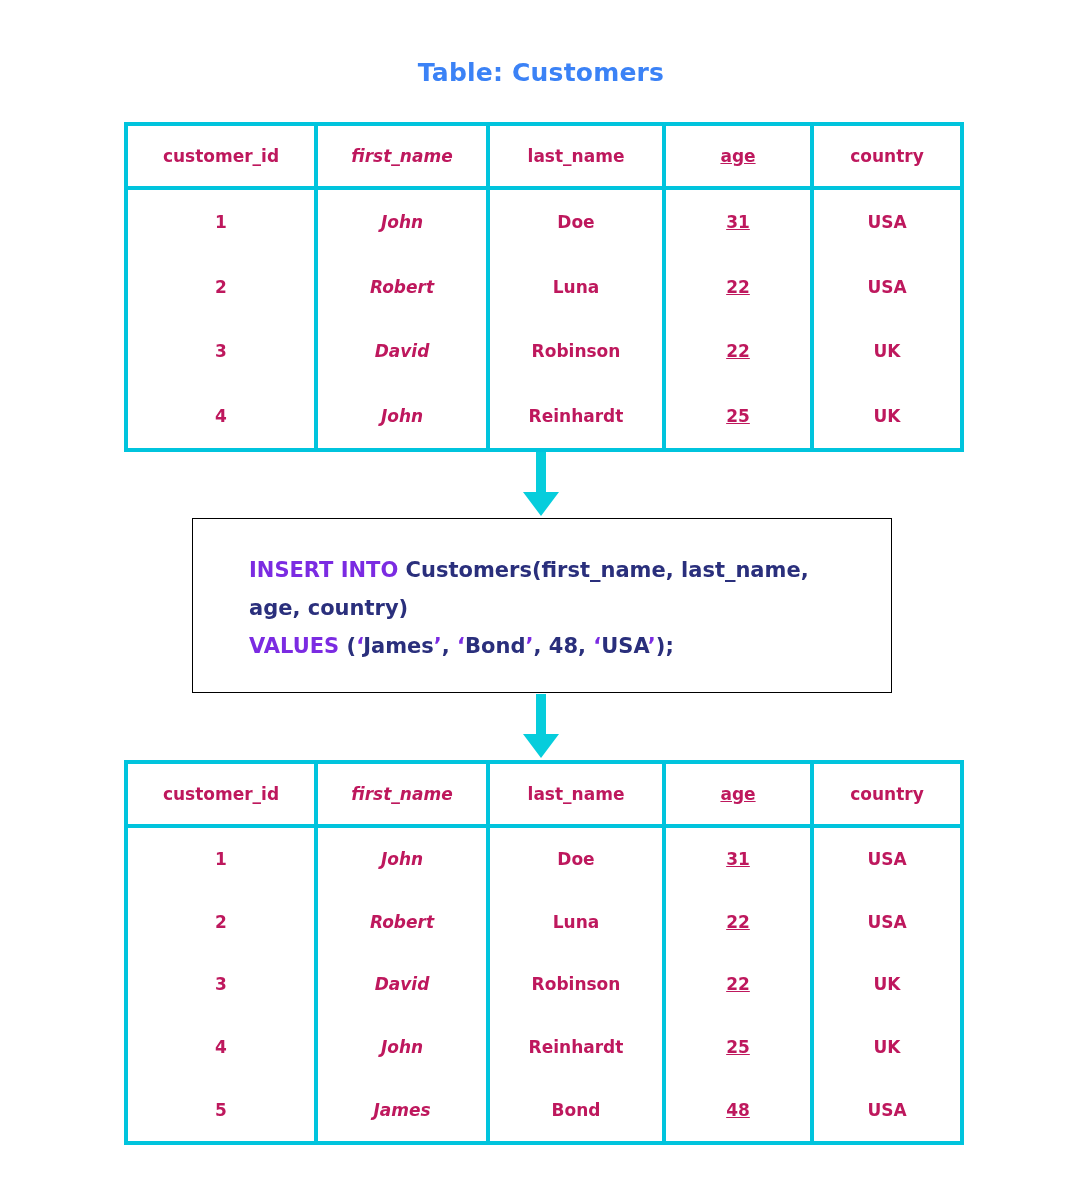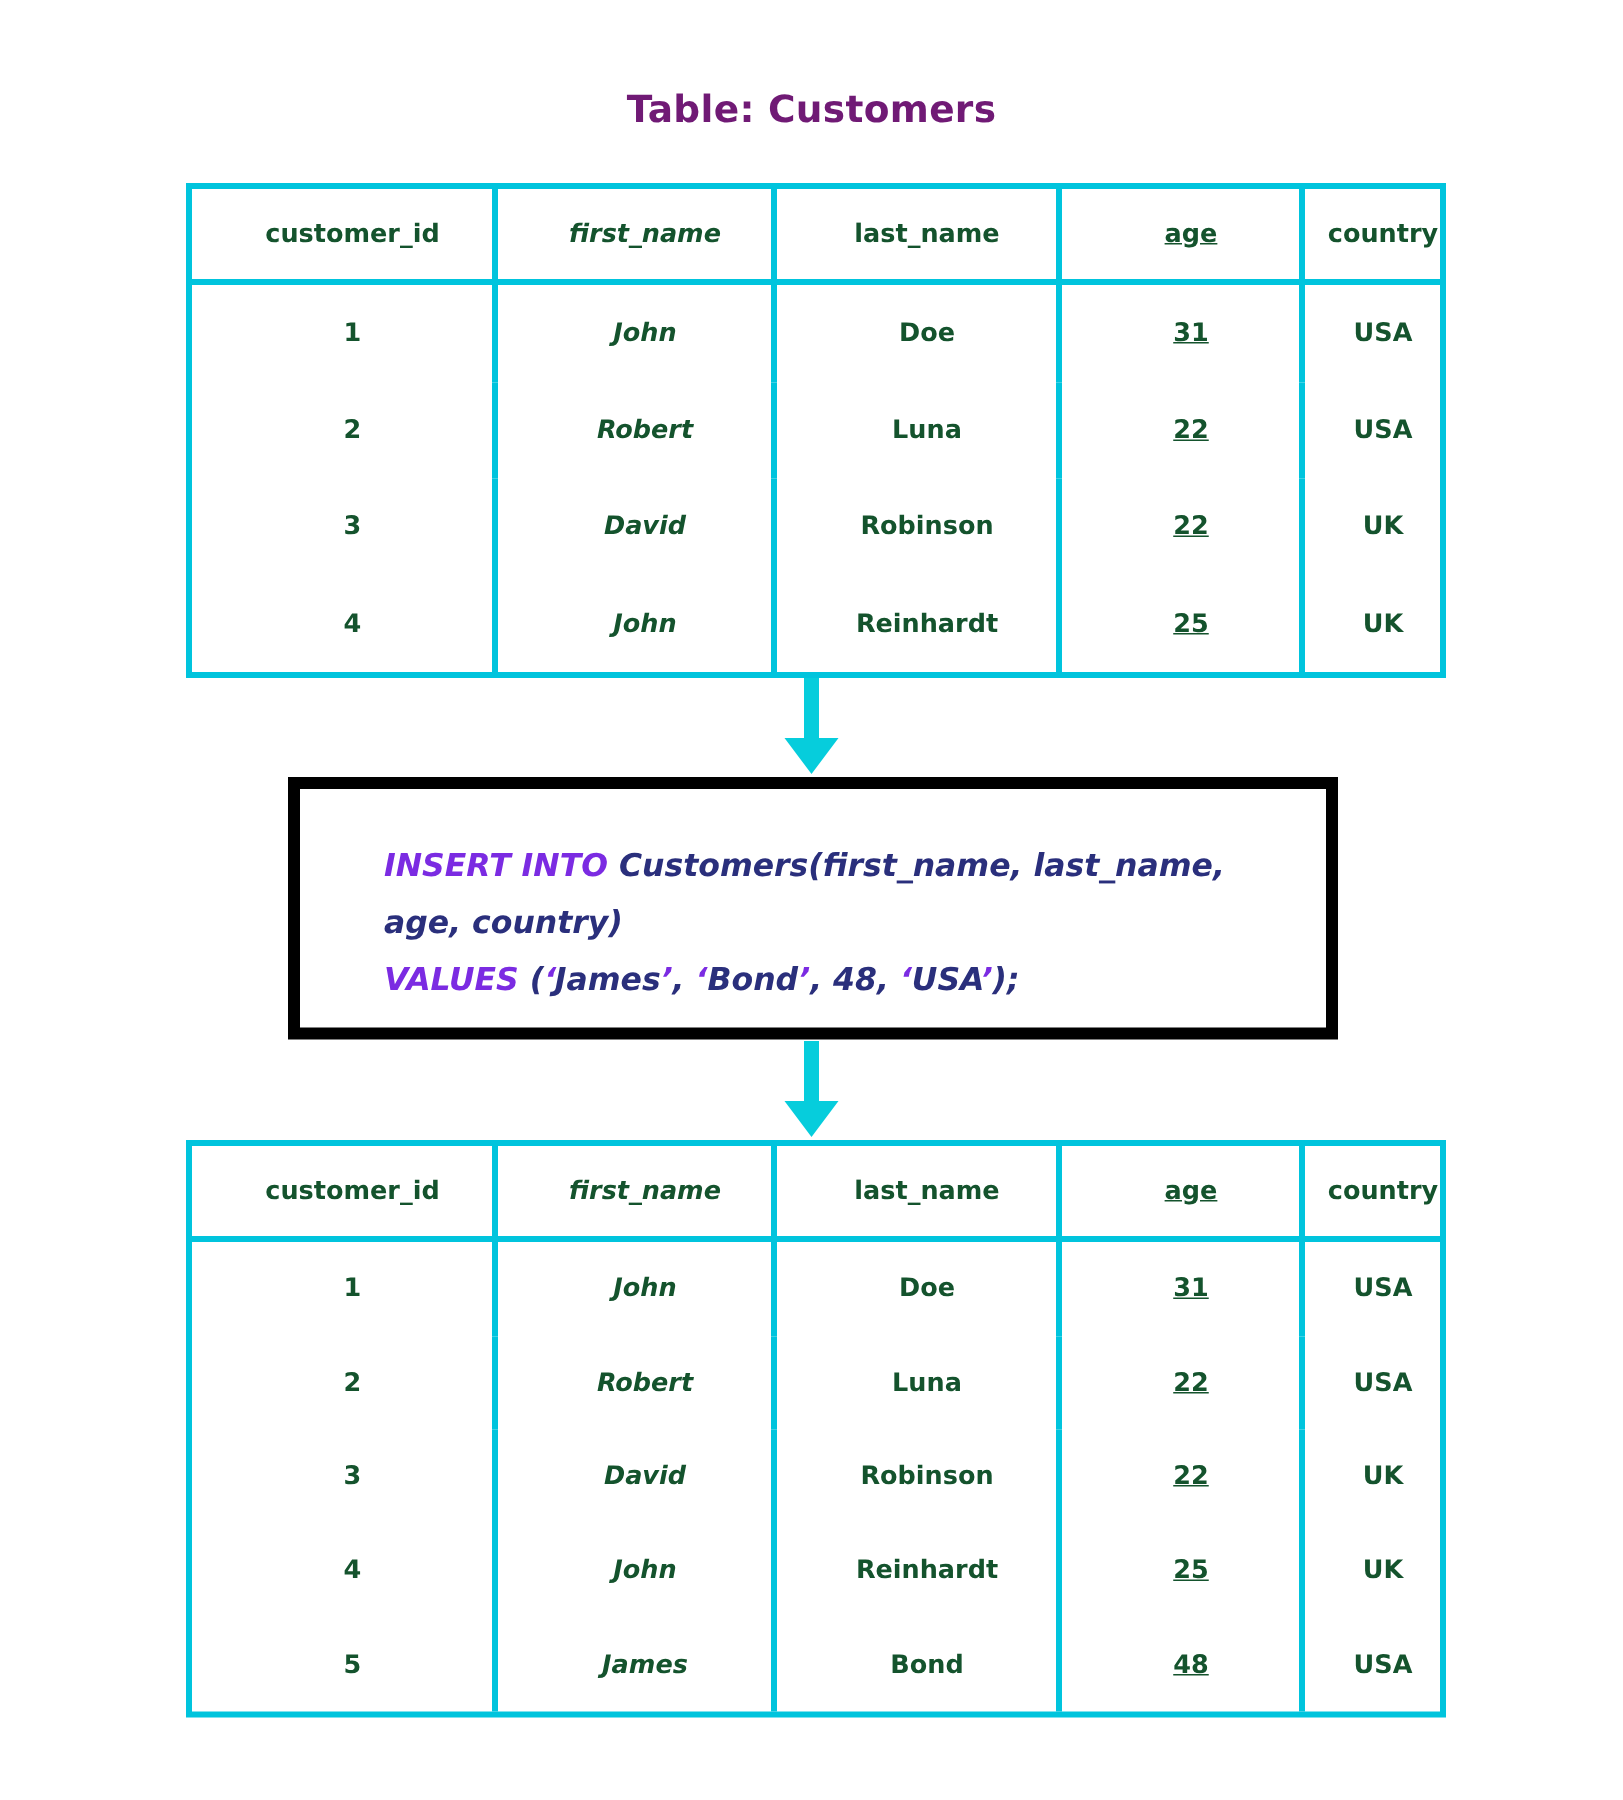--- a/index.html
+++ b/index.html
@@ -22,21 +22,21 @@
 
   
   .table-title {
     position: absolute;
     left: 0;
     right: 0;
     top: 58px;
     text-align: center;
     font-size: 25px;
     font-weight: 700;
-    color: #701a75;
+    color: #3b82f6;
     letter-spacing: 0.2px;
   }
 
   
   .sql-table {
     position: absolute;
     box-sizing: border-box;
     border: 4px solid #00c4dd;
     display: flex;
     flex-direction: column;
@@ -69,25 +69,24 @@
   .data-row {
     display: flex;
     flex: 1 1 0;
   }
 
   .cell {
     box-sizing: border-box;
     display: flex;
     align-items: center;
     justify-content: center;
-    color: #14532d;
+    color: #be185d;
     font-weight: 700;
     font-size: 17px;
     border-right: 4px solid #00c4dd;
-    margin-left: 14px;
   }
   .cell:last-child { border-right: none; }
 
   .head-row .cell { font-size: 17px; }
   .data-row .cell { font-size: 17px; }
 
   
   .c0 { flex: 0 0 190px; }
   .c1 { flex: 0 0 172px; font-style: italic; }
   .c2 { flex: 0 0 176px; }
@@ -117,22 +116,21 @@
   }
 
   
   .sql-box {
     position: absolute;
     left: 192px;
     top: 518px;
     width: 700px;
     height: 175px;
     box-sizing: border-box;
-    border: 8px solid #000000;
-    font-style: italic;
+    border: 1px solid #000000;
   }
   .sql-text {
     position: absolute;
     left: 56px;
     top: 32px;
     right: 18px;
     font-size: 21px;
     font-weight: 700;
     line-height: 38px;
     color: #2a2f7c;

